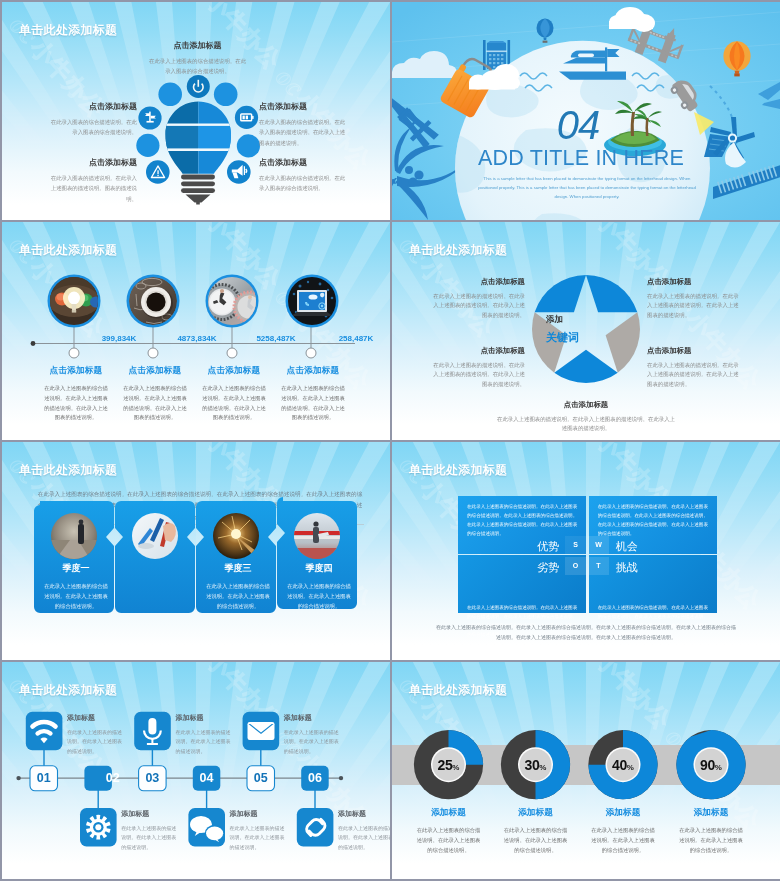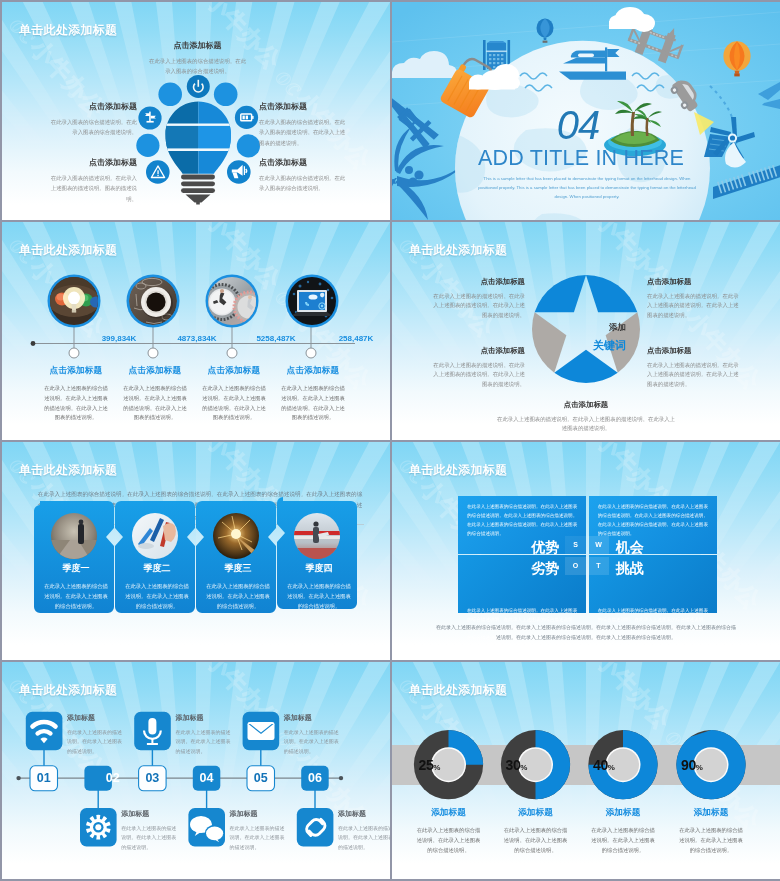--- a/index.html
+++ b/index.html
@@ -49,21 +49,21 @@
   
   .s3svg{position:absolute;left:0;top:0;}
   .s3num{position:absolute;font-size:8px;font-weight:bold;color:#1a8fe0;top:112px;width:80px;text-align:center;}
   .s3n1{left:77px;} .s3n2{left:155px;} .s3n3{left:234px;} .s3n4{left:314px;}
   .s3col{position:absolute;top:143px;width:100px;text-align:center;}
   .s3h{font-size:8.6px;font-weight:bold;color:#1a8fe0;letter-spacing:.2px;}
   .s3b{font-size:5.3px;color:#6e6e6e;line-height:1.85;padding:0 18px;margin-top:7px;}
 
   
   .s4svg{position:absolute;left:0;top:0;}
-  .s4center{position:absolute;left:154px;top:100px;width:80px;text-align:right;}
+  .s4center{position:absolute;left:154px;top:92px;width:80px;text-align:left;}
   .s4c1{font-size:8.5px;font-weight:bold;color:#3a3a3a;}
   .s4c2{font-size:11px;font-weight:bold;color:#0d87d9;margin-top:4px;}
   .s4txt{position:absolute;}
   .s4h{font-size:7.4px;font-weight:bold;color:#3a3a3a;}
   .s4b{font-size:5.4px;color:#8a8a8a;line-height:1.75;margin-top:5px;}
   .s4tl{left:40px;top:55px;width:93px;text-align:right;}
   .s4bl{left:40px;top:124px;width:93px;text-align:right;}
   .s4tr{left:255px;top:55px;width:93px;text-align:left;}
   .s4br{left:255px;top:124px;width:93px;text-align:left;}
   .s4bot{left:104px;top:178px;width:180px;text-align:center;}
@@ -80,21 +80,21 @@
   
   .s6grid{position:absolute;left:66px;top:54px;width:259px;height:117px;
           display:grid;grid-template-columns:128.3px 128.3px;grid-template-rows:57.6px 57.9px;
           column-gap:2.4px;row-gap:1.5px;}
   .s6q{position:relative;background:linear-gradient(135deg,#1ca2ee 0%,#0f86d8 100%);
        padding:7px 9px 4px;box-sizing:border-box;display:flex;flex-direction:column;}
   .s6q3,.s6q4{background:linear-gradient(135deg,#1497e4 0%,#0b7cca 100%);padding:4px 9px 7px;gap:29px;}
   .s6b{font-size:4.6px;color:#ffffff;line-height:1.95;text-align:justify;}
   .s6q1 .s6b,.s6q2 .s6b{margin-bottom:auto;}
   .s6q3 .s6b,.s6q4 .s6b{margin-top:auto;}
-  .s6h{font-size:14px;font-weight:bold;color:#fff;}
+  .s6h{font-size:11px;font-weight:normal;color:#fff;}
   .s6q1 .s6h,.s6q2 .s6h{margin-bottom:1px;}
   .s6q3 .s6h,.s6q4 .s6h{margin-top:1px;}
   .s6h-r{text-align:right;padding-right:18px;}
   .s6h-l{text-align:left;padding-left:18px;}
   .s6badge{position:absolute;font-size:7px;font-weight:bold;color:#fff;text-align:center;
            line-height:18px;width:21px;height:18px;}
   .s6bs{left:173px;top:93.5px;background:rgba(255,255,255,.07);}
   .s6bw{left:196px;top:93.5px;background:rgba(255,255,255,.13);}
   .s6bo{left:173px;top:115px;background:rgba(255,255,255,.13);}
   .s6bt{left:196px;top:115px;background:rgba(255,255,255,.13);}
@@ -108,21 +108,21 @@
   .s7num.inv{color:#ffffff;}
   .s7n1{left:28px;} .s7n2{left:97px;} .s7n3{left:136.6px;}
   .s7n4{left:190.8px;} .s7n5{left:245px;} .s7n6{left:299.2px;}
   .s7txt{position:absolute;width:58px;}
   .s7h{font-size:7px;font-weight:bold;color:#5b6167;}
   .s7b{font-size:5px;color:#8d949a;line-height:1.85;margin-top:5px;}
 
   
   .s8svg{position:absolute;left:0;top:0;}
   .s8band{position:absolute;left:0;top:83px;width:388px;height:40px;background:#c6c6c6;}
-  .s8pct{position:absolute;top:95px;width:60px;height:16px;line-height:16px;text-align:left;
+  .s8pct{position:absolute;top:95px;width:60px;height:16px;line-height:16px;text-align:center;
          font-family:"Liberation Sans",sans-serif;}
   .s8n{font-size:14px;font-weight:bold;color:#111;letter-spacing:-.4px;}
   .s8p{font-size:8px;font-weight:bold;color:#222;}
   .s8col{position:absolute;top:145px;width:90px;text-align:center;}
   .s8h{font-size:8.7px;font-weight:bold;color:#1a8fe0;}
   .s8b{font-size:5.3px;color:#6e6e6e;line-height:1.85;margin-top:7px;padding:0 11px;}
 
 </style>
 </head>
 <body>
@@ -834,24 +834,20 @@
           <circle cx="316" cy="82" r="2.6" fill="#33373d"></circle>
           <path d="M318 92 l10 -2 l1 3 l-10 3 z" fill="#e4e7ea"></path>
         </g>
       </g>
     </svg>
 
     <div class="s5card" style="left:34px">
       <div class="s5h">季度一</div>
       <div class="s5b">在此录入上述图表的综合描述说明。在此录入上述图表的综合描述说明。</div>
     </div>
-    <div class="s5card" style="left:115px">
-      <div class="s5h">季度二</div>
-      <div class="s5b">在此录入上述图表的综合描述说明。在此录入上述图表的综合描述说明。</div>
-    </div>
     <div class="s5card" style="left:277px">
       <div class="s5h">季度四</div>
       <div class="s5b">在此录入上述图表的综合描述说明。在此录入上述图表的综合描述说明。</div>
     </div>
     <div class="s5card" style="left:196px">
       <div class="s5h">季度三</div>
       <div class="s5b">在此录入上述图表的综合描述说明。在此录入上述图表的综合描述说明。</div>
     </div>
   </div>
 

